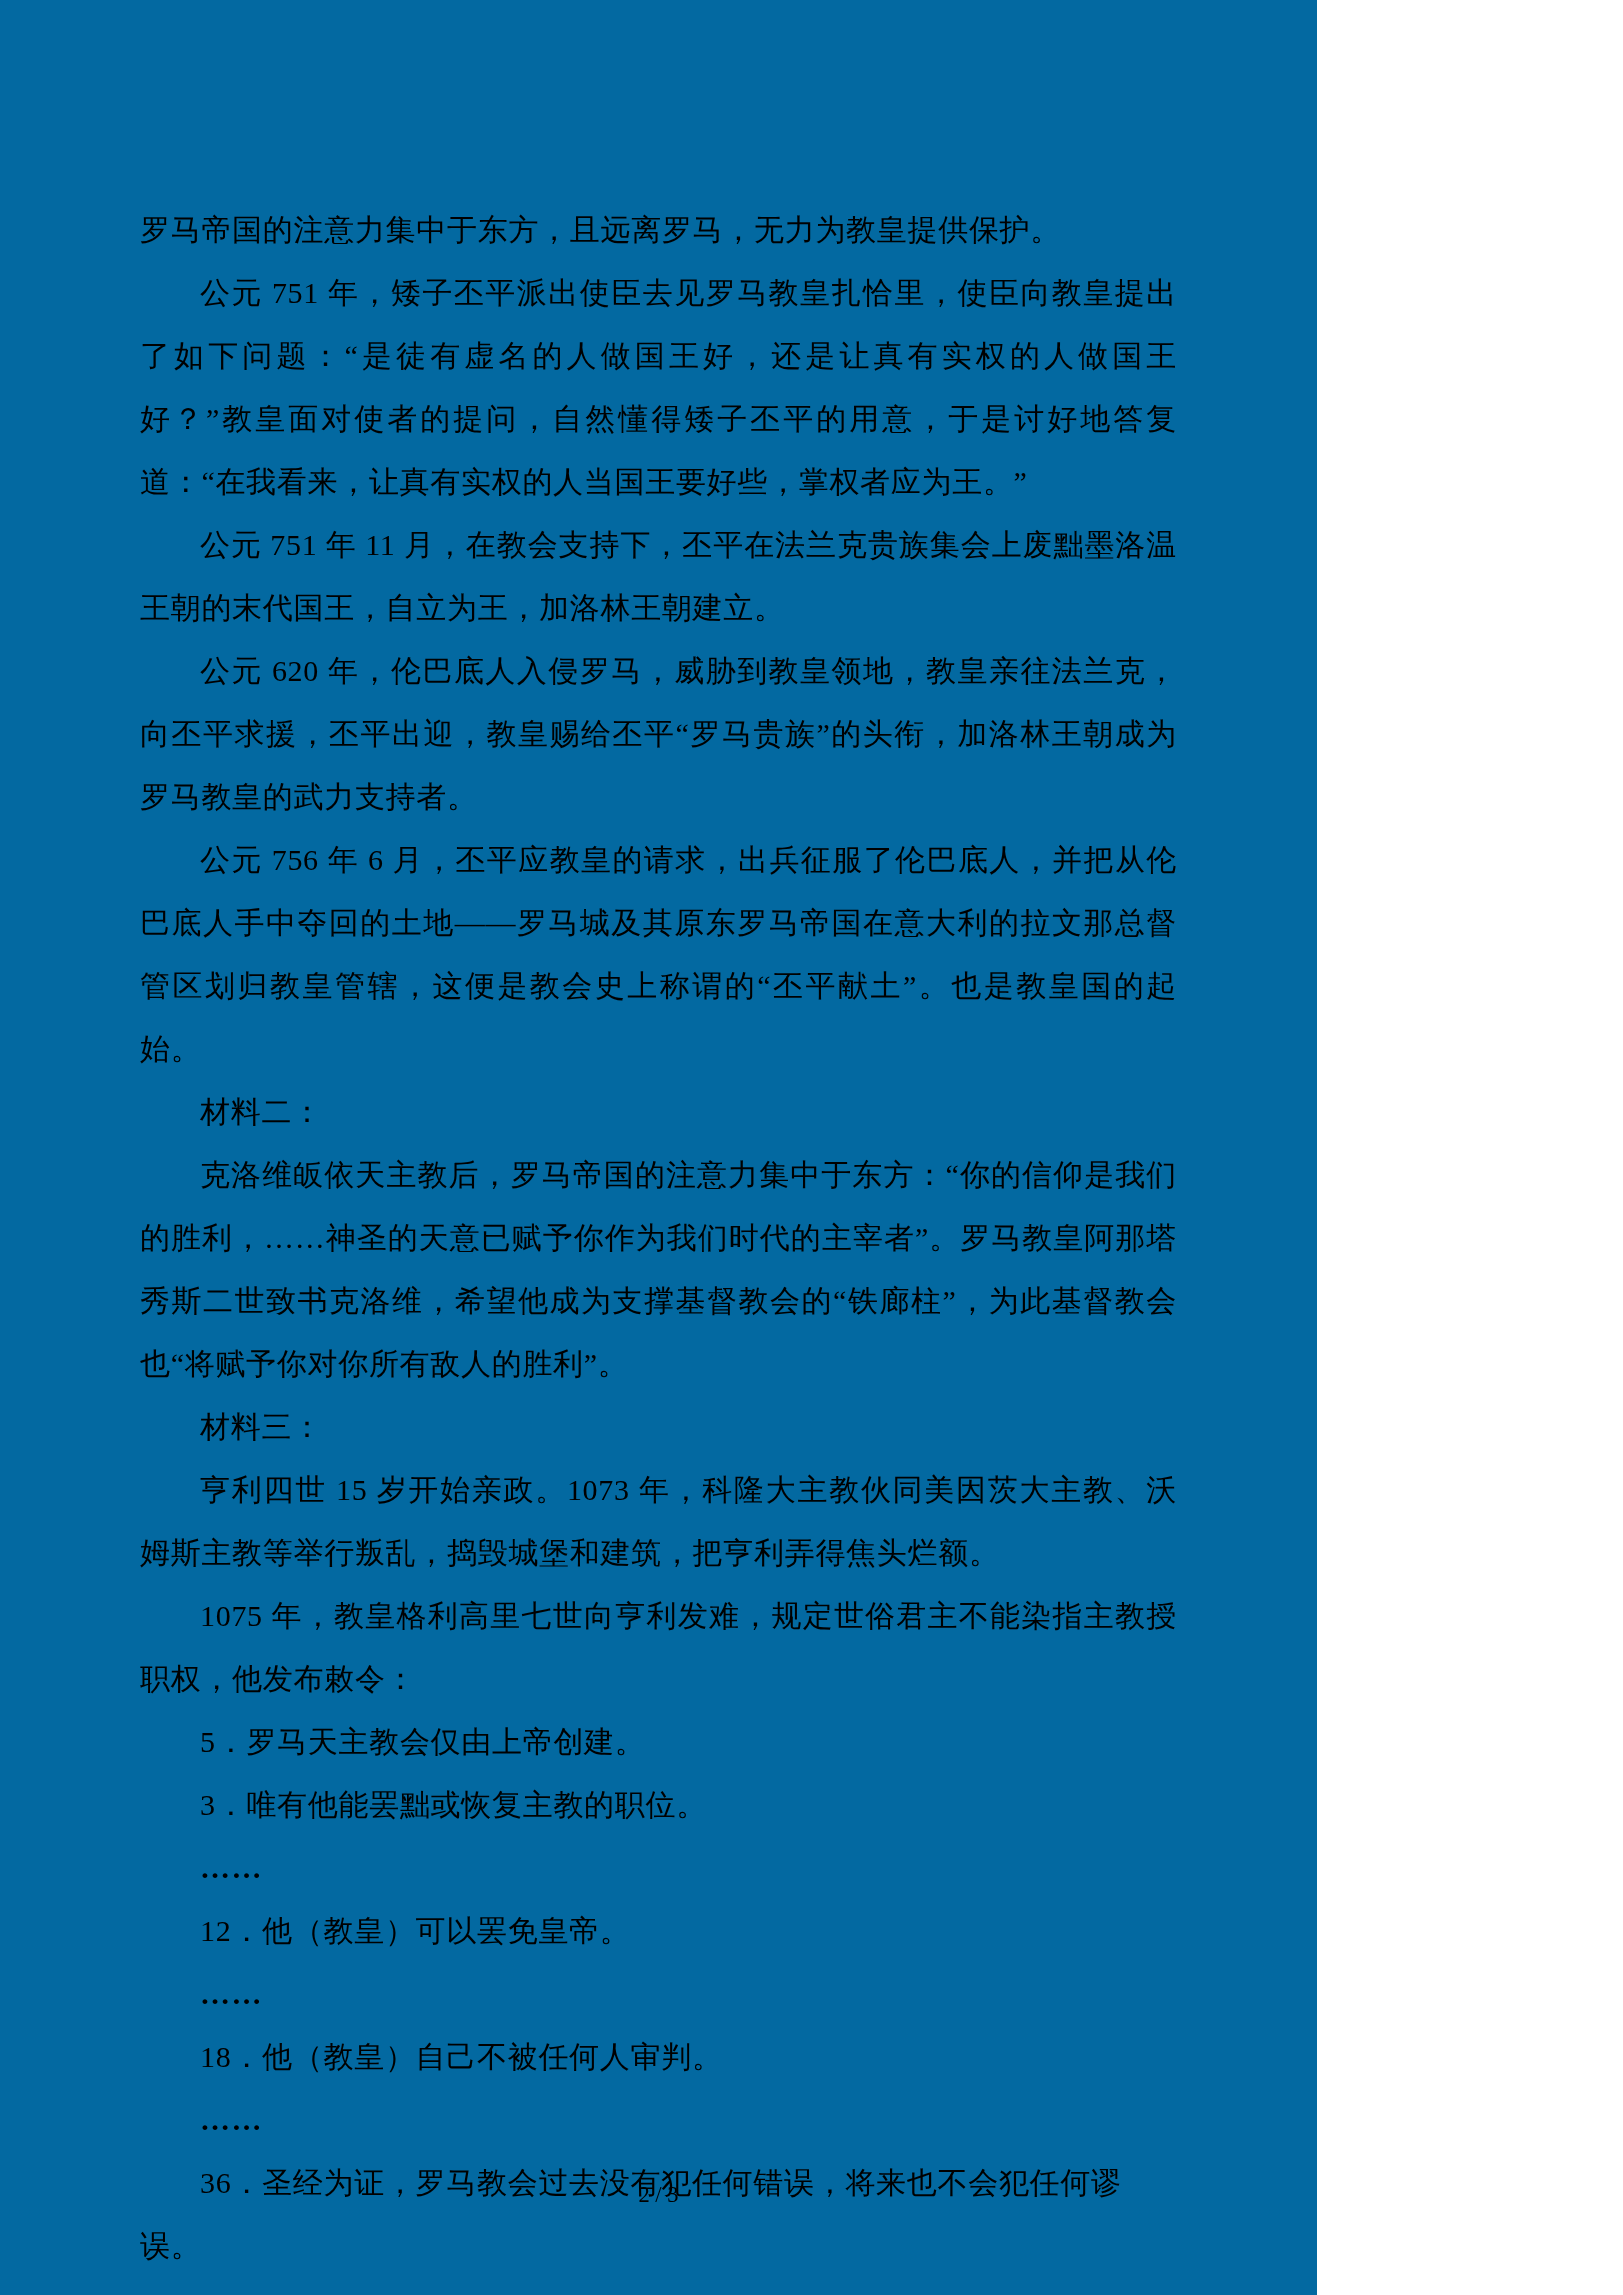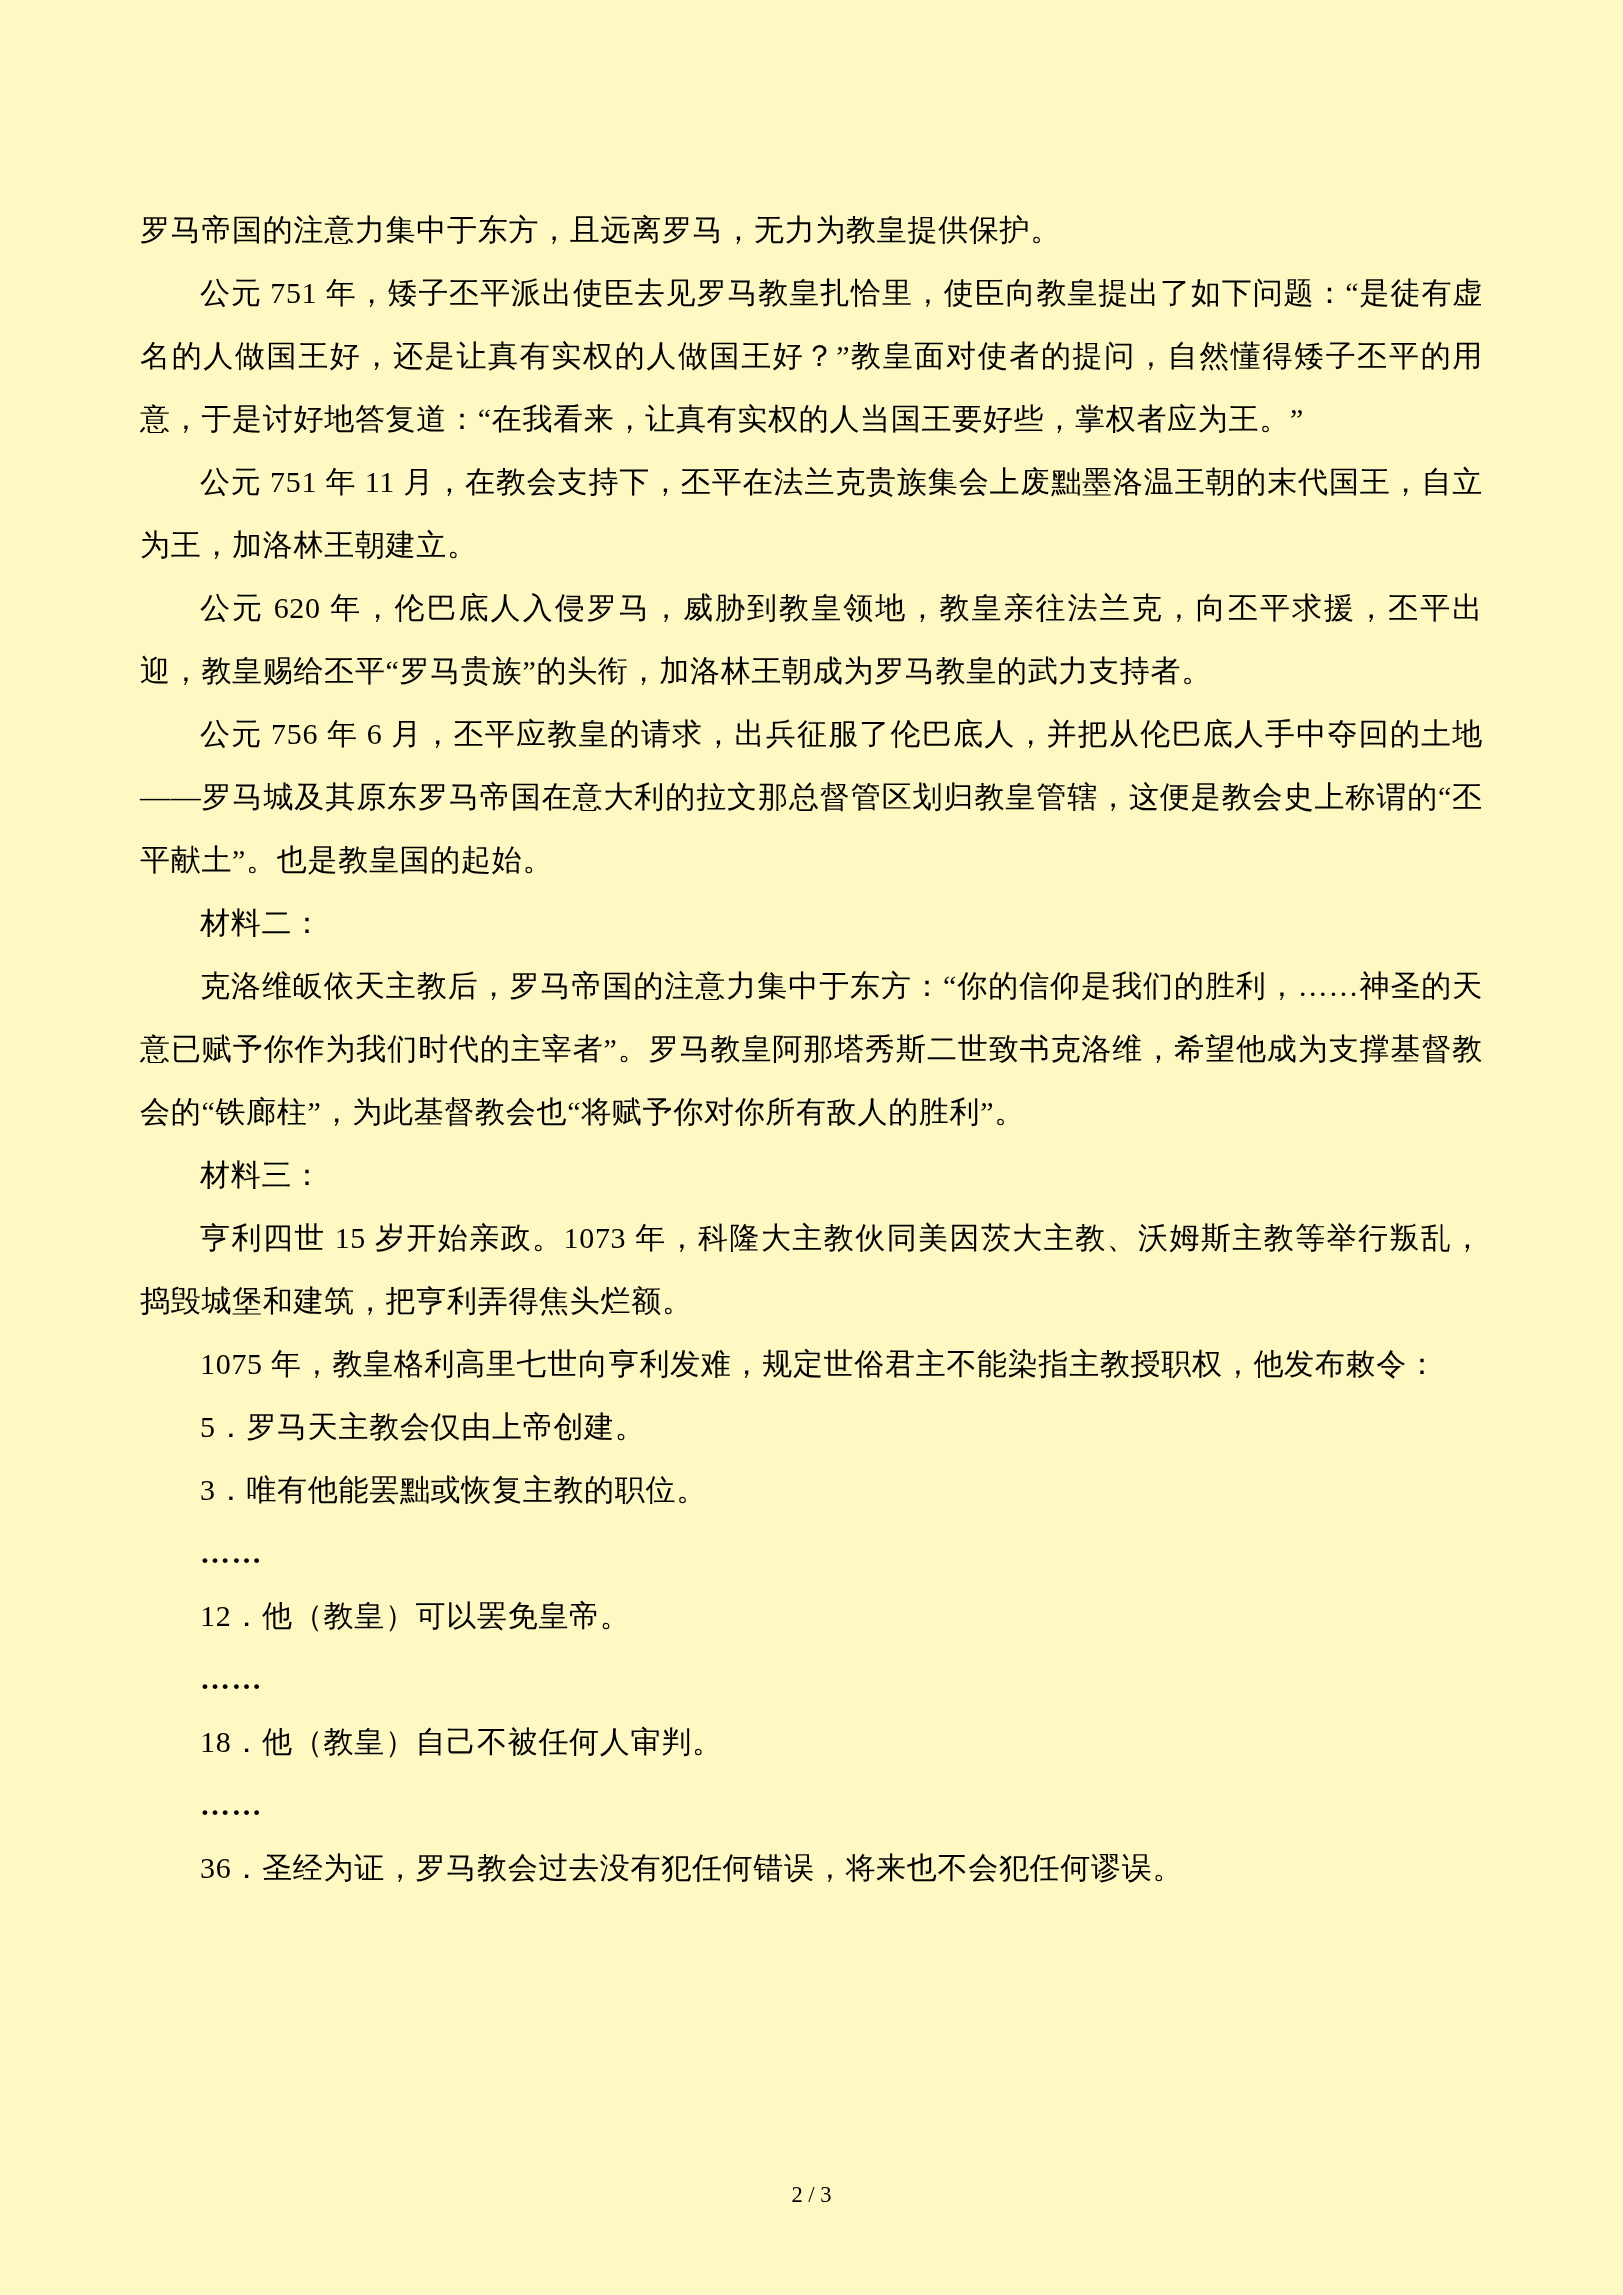--- a/index.html
+++ b/index.html
@@ -2,23 +2,23 @@
 <html style="font-size:11px"><head>
 <meta charset="utf-8">
 <style>
   html, body {
     margin: 0;
     padding: 0;
     background: #ffffff;
   }
   .page {
     position: relative;
-    width: 1623px;
+    width: 1317px;
     height: 2295px;
-    background: #fef9c3;
+    background: #0369a1;
     color: #000000;
     font-family: "Liberation Serif", "DejaVu Serif", serif;
     overflow: hidden;
   }
   .content {
     position: absolute;
     left: 140px;
     right: 140px;
     top: 198px;
     font-size: 30px;

